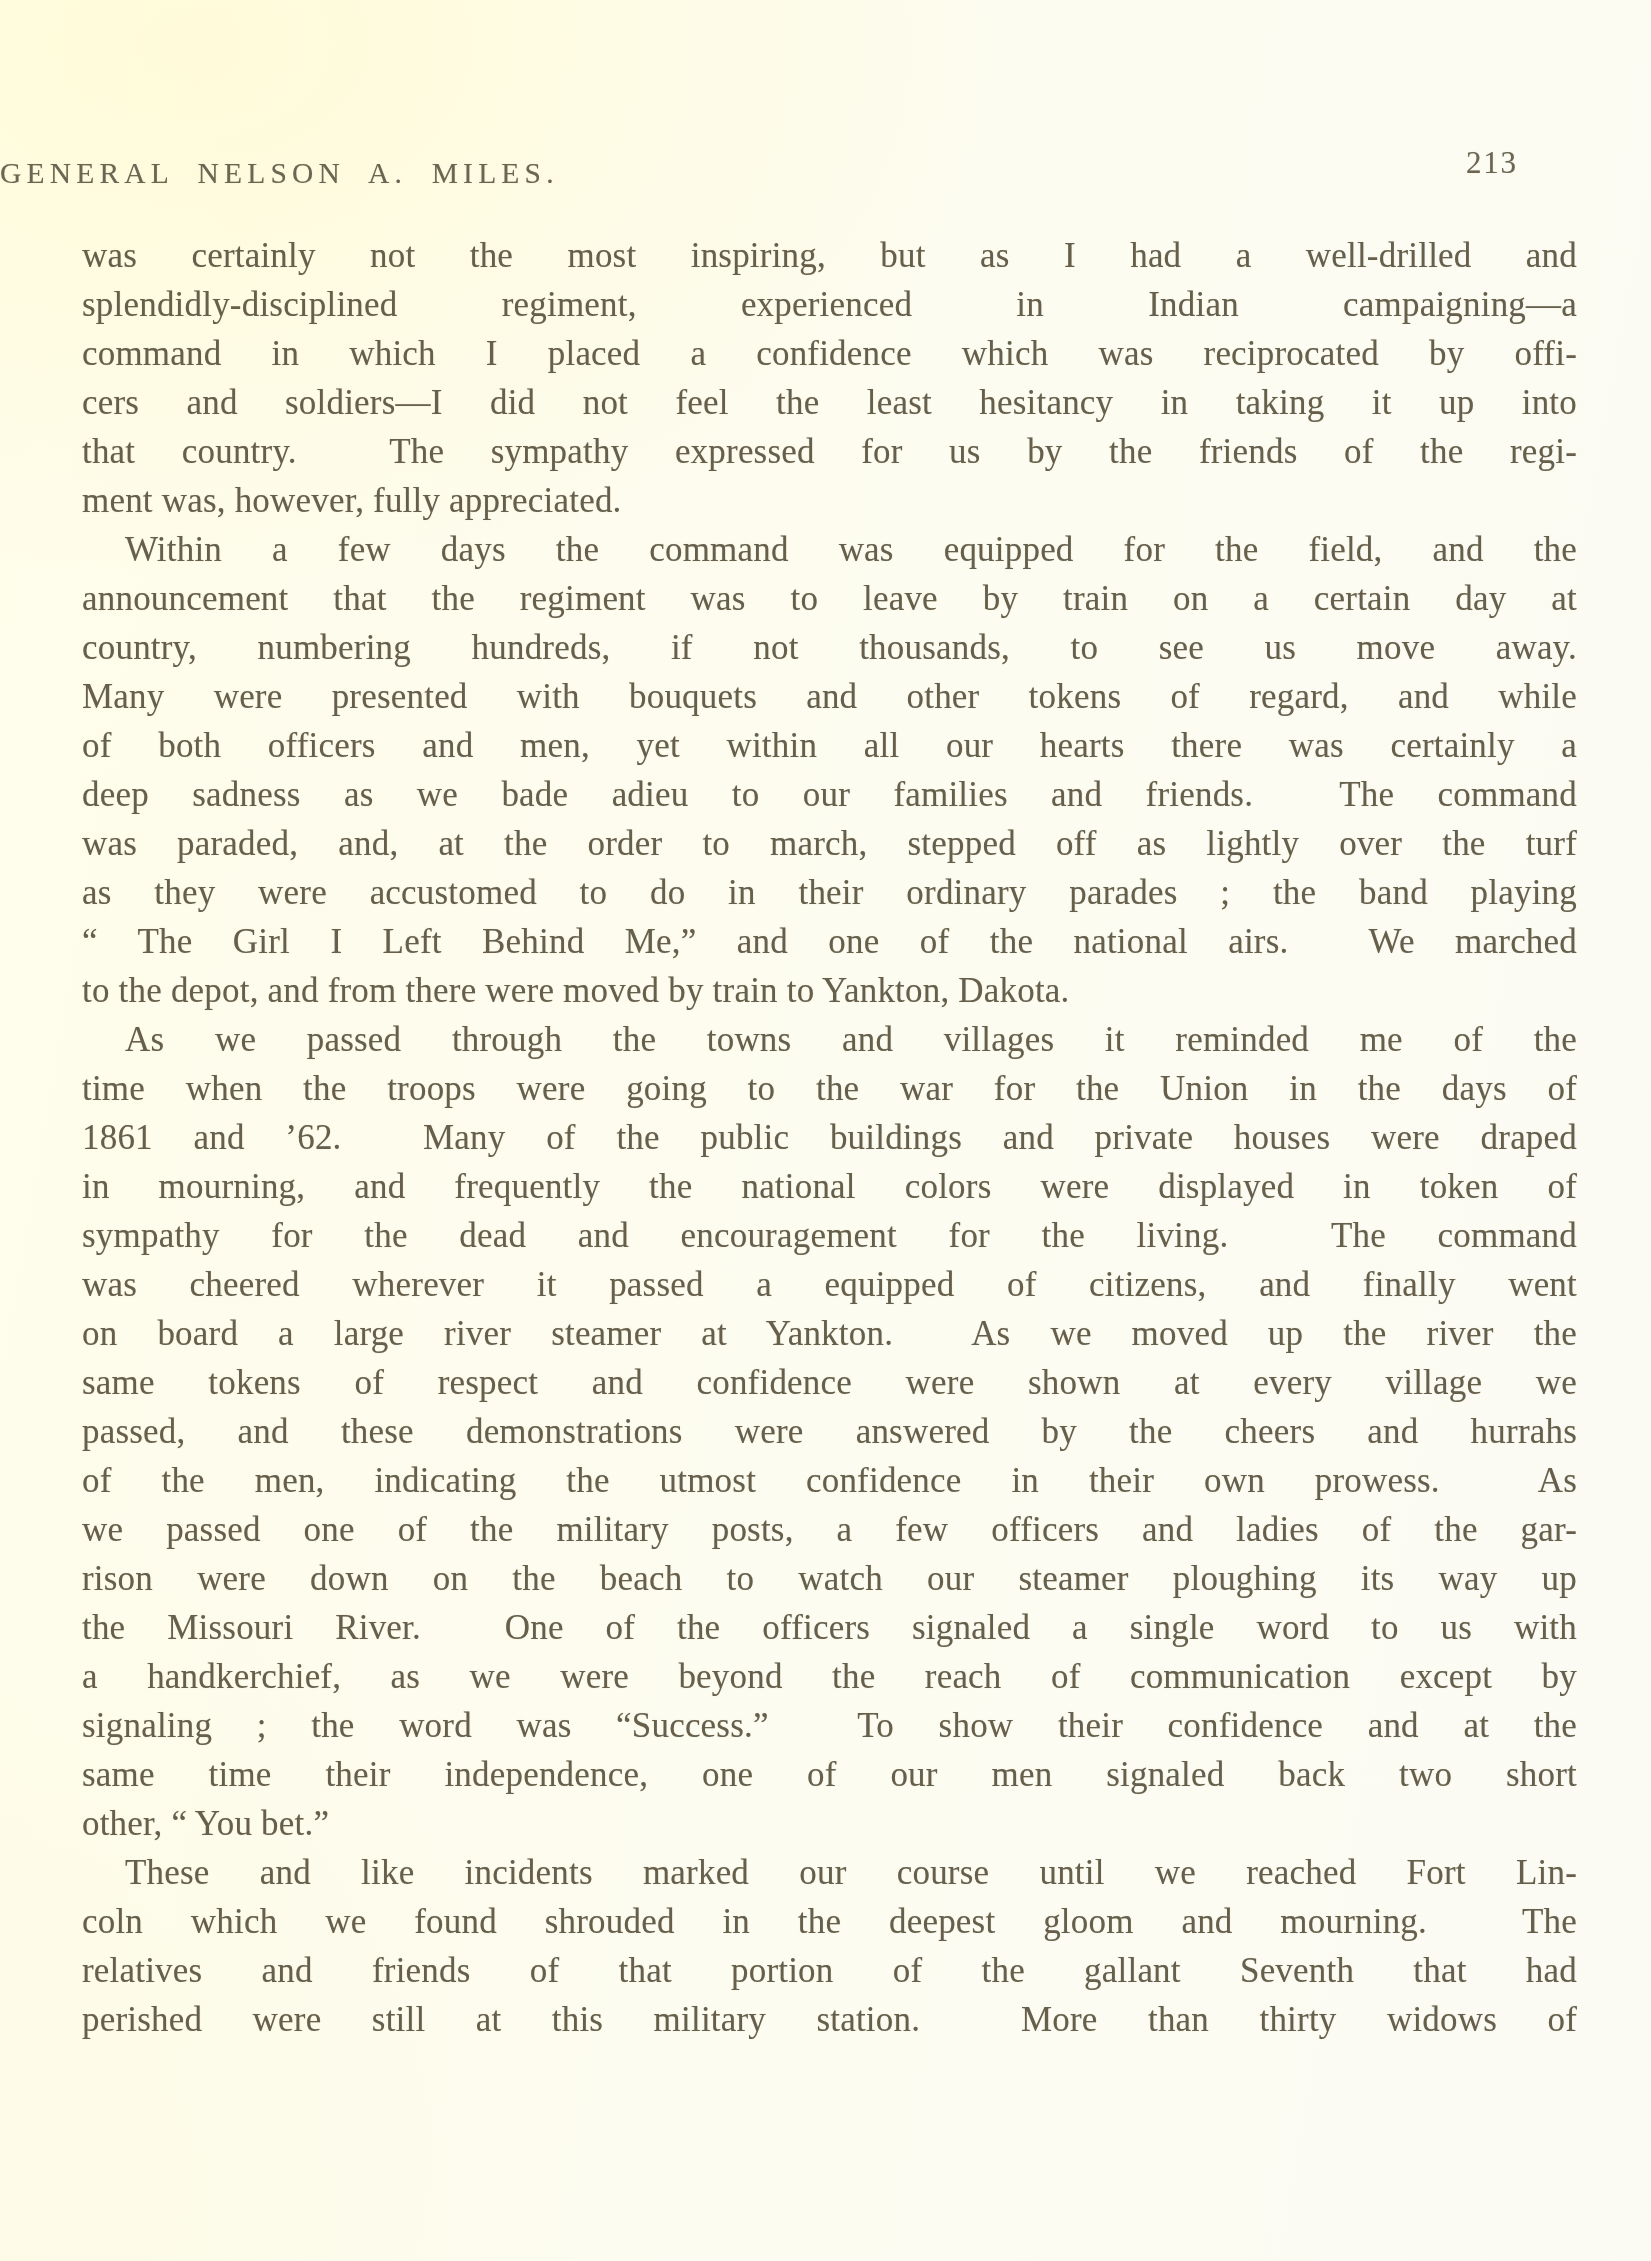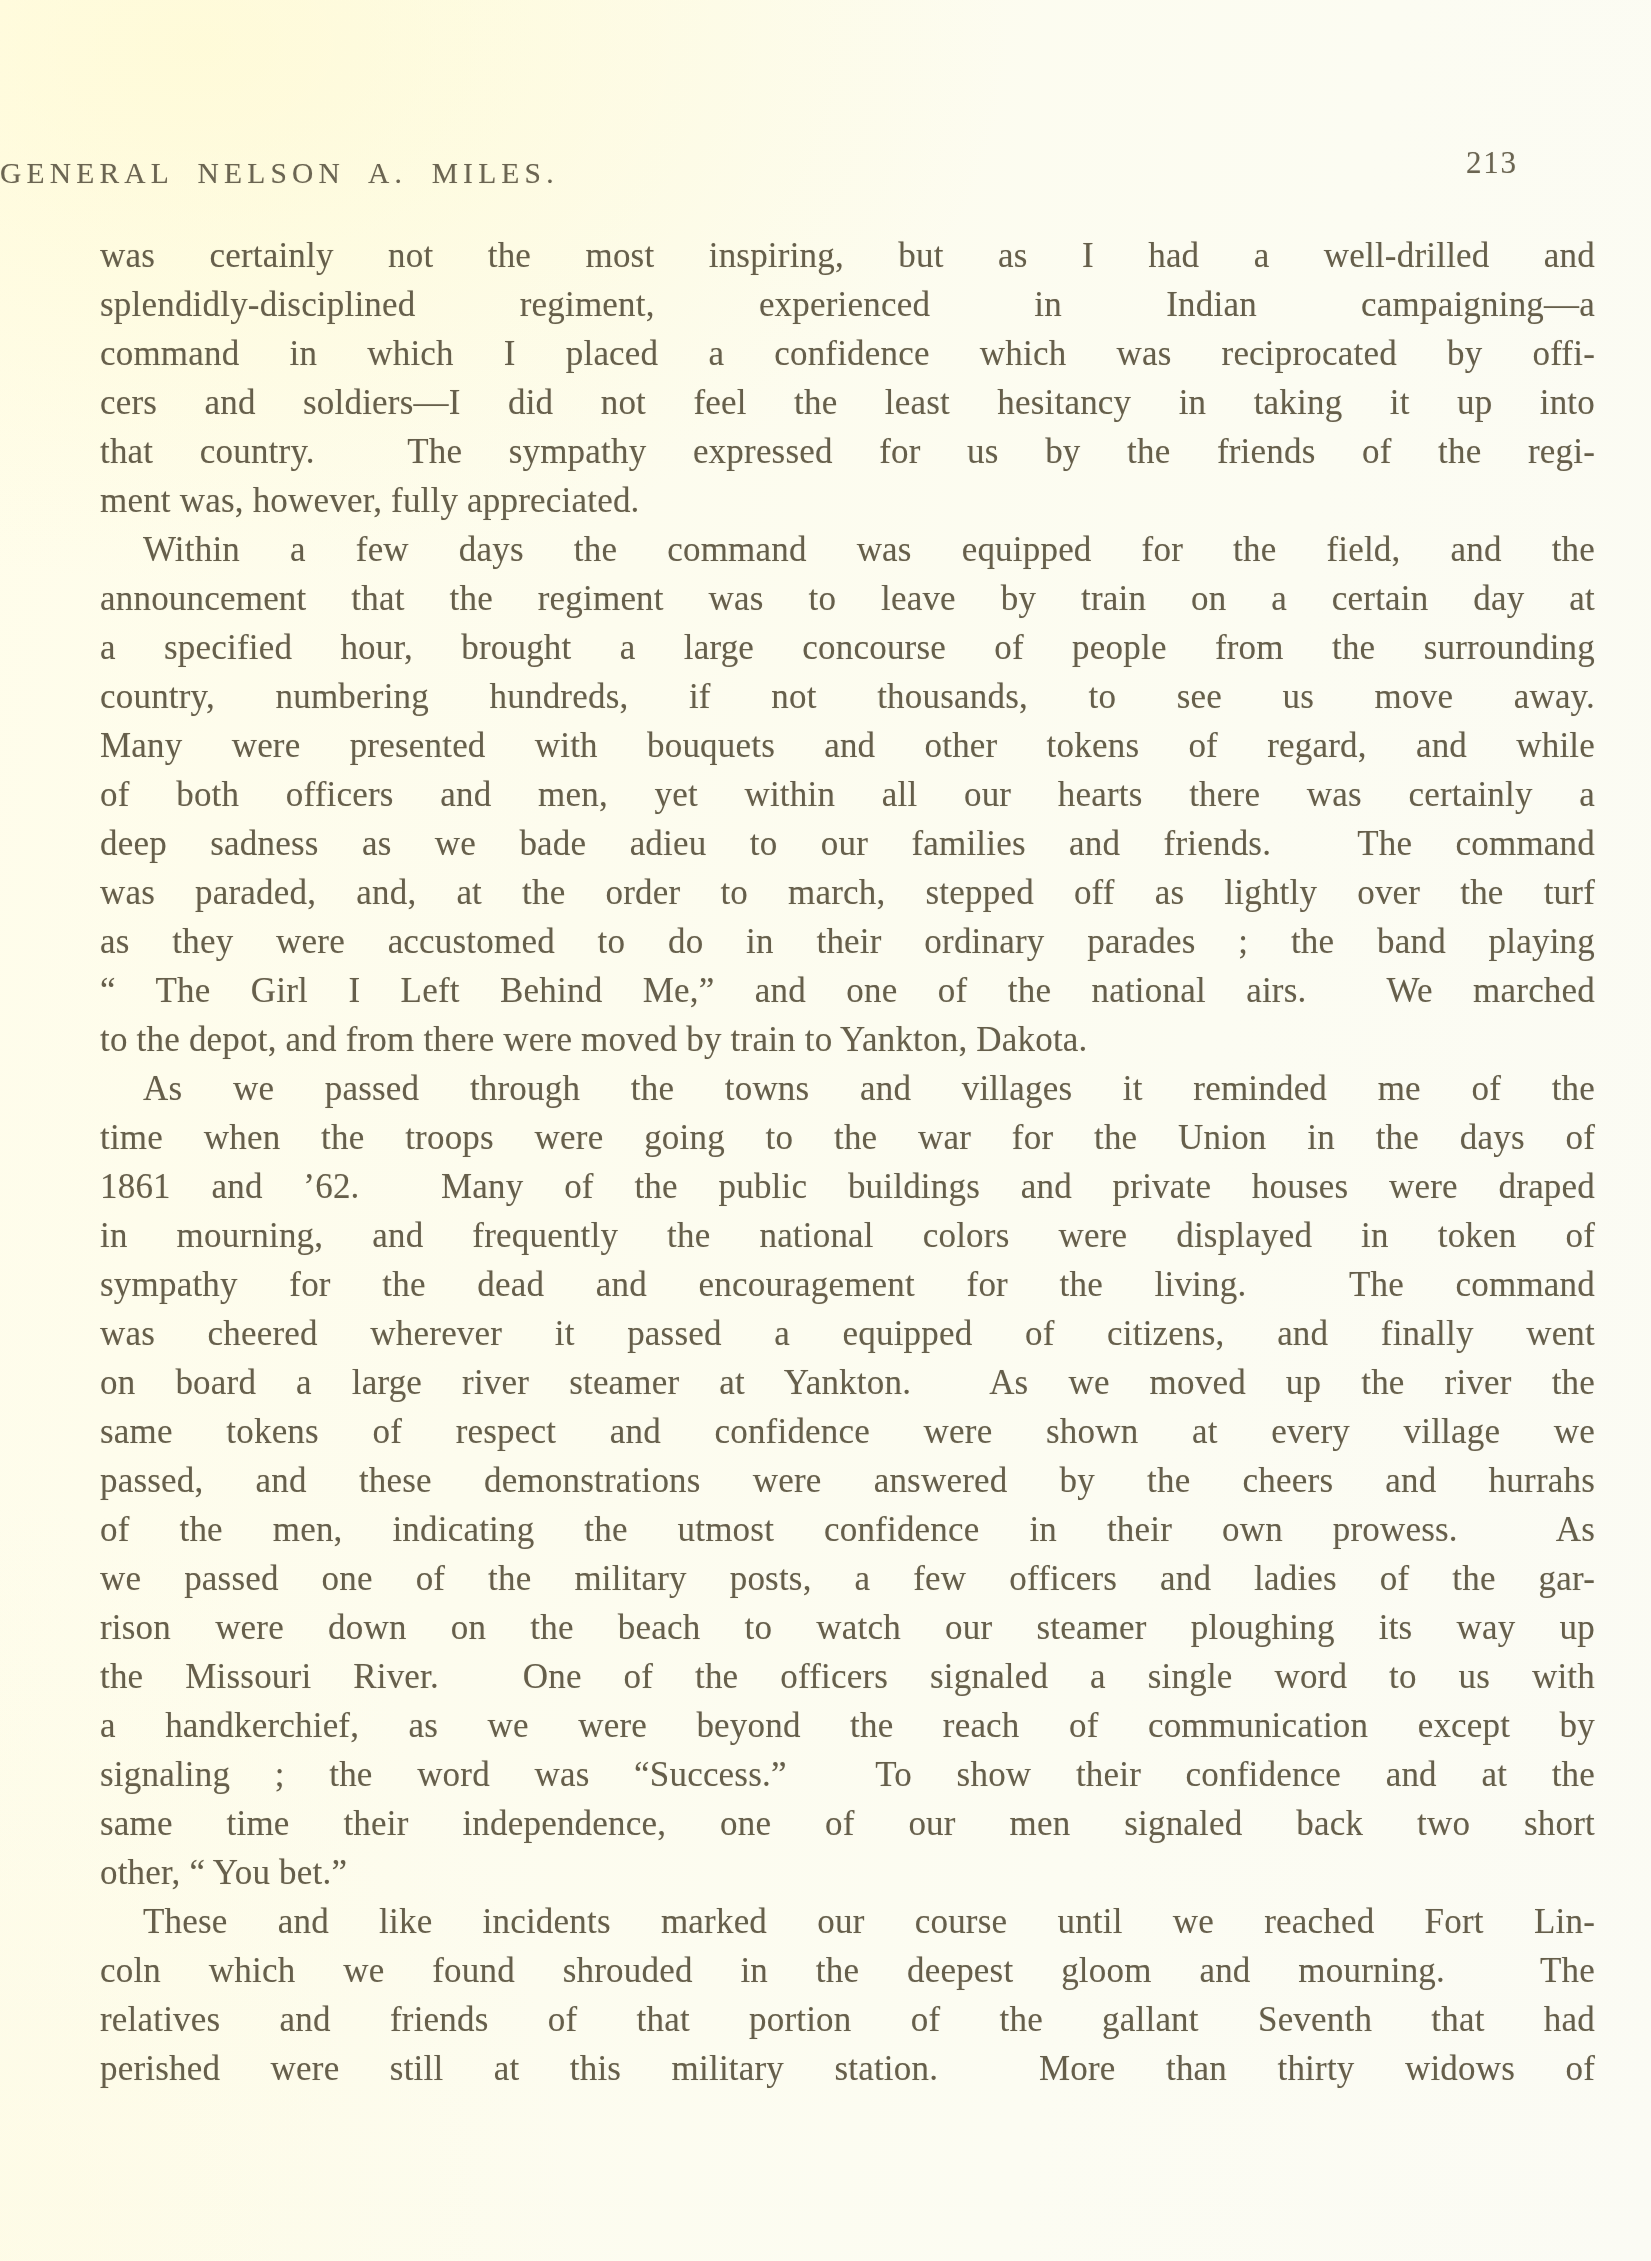--- a/index.html
+++ b/index.html
@@ -42,21 +42,20 @@
   }
   .body-text {
     position: absolute;
     top: 231px;
     left: 82px;
     width: 1495px;
     font-size: 35px;
     line-height: 49px;
     letter-spacing: 0.2px;
     text-shadow: 0 0 0.9px rgba(102,95,75,0.30);
-    margin-left: 18px;
   }
   .line {
     text-align: justify;
     text-align-last: justify;
     white-space: pre-wrap;
   }
   .line.noj {
     text-align-last: left;
   }
   .line.ind {
@@ -71,21 +70,20 @@
   <div class="page-number">213</div>
   <div class="body-text">
       <div class="line">was certainly not the most inspiring, but as I had a well-drilled and</div>
       <div class="line">splendidly-disciplined regiment, experienced in Indian campaigning—a</div>
       <div class="line">command in which I placed a confidence which was reciprocated by offi-</div>
       <div class="line">cers and soldiers—I did not feel the least hesitancy in taking it up into</div>
       <div class="line">that country.  The sympathy expressed for us by the friends of the regi-</div>
       <div class="line noj">ment was, however, fully appreciated.</div>
       <div class="line ind">Within a few days the command was equipped for the field, and the</div>
       <div class="line">announcement that the regiment was to leave by train on a certain day at</div>
-      <div class="line">a specified hour, brought a large concourse of people from the surrounding</div>
       <div class="line">country, numbering hundreds, if not thousands, to see us move away.</div>
       <div class="line">Many were presented with bouquets and other tokens of regard, and while</div>
       <div class="line">of both officers and men, yet within all our hearts there was certainly a</div>
       <div class="line">deep sadness as we bade adieu to our families and friends.  The command</div>
       <div class="line">was paraded, and, at the order to march, stepped off as lightly over the turf</div>
       <div class="line">as they were accustomed to do in their ordinary parades ; the band playing</div>
       <div class="line">“ The Girl I Left Behind Me,” and one of the national airs.  We marched</div>
       <div class="line noj">to the depot, and from there were moved by train to Yankton, Dakota.</div>
       <div class="line ind">As we passed through the towns and villages it reminded me of the</div>
       <div class="line">time when the troops were going to the war for the Union in the days of</div>

